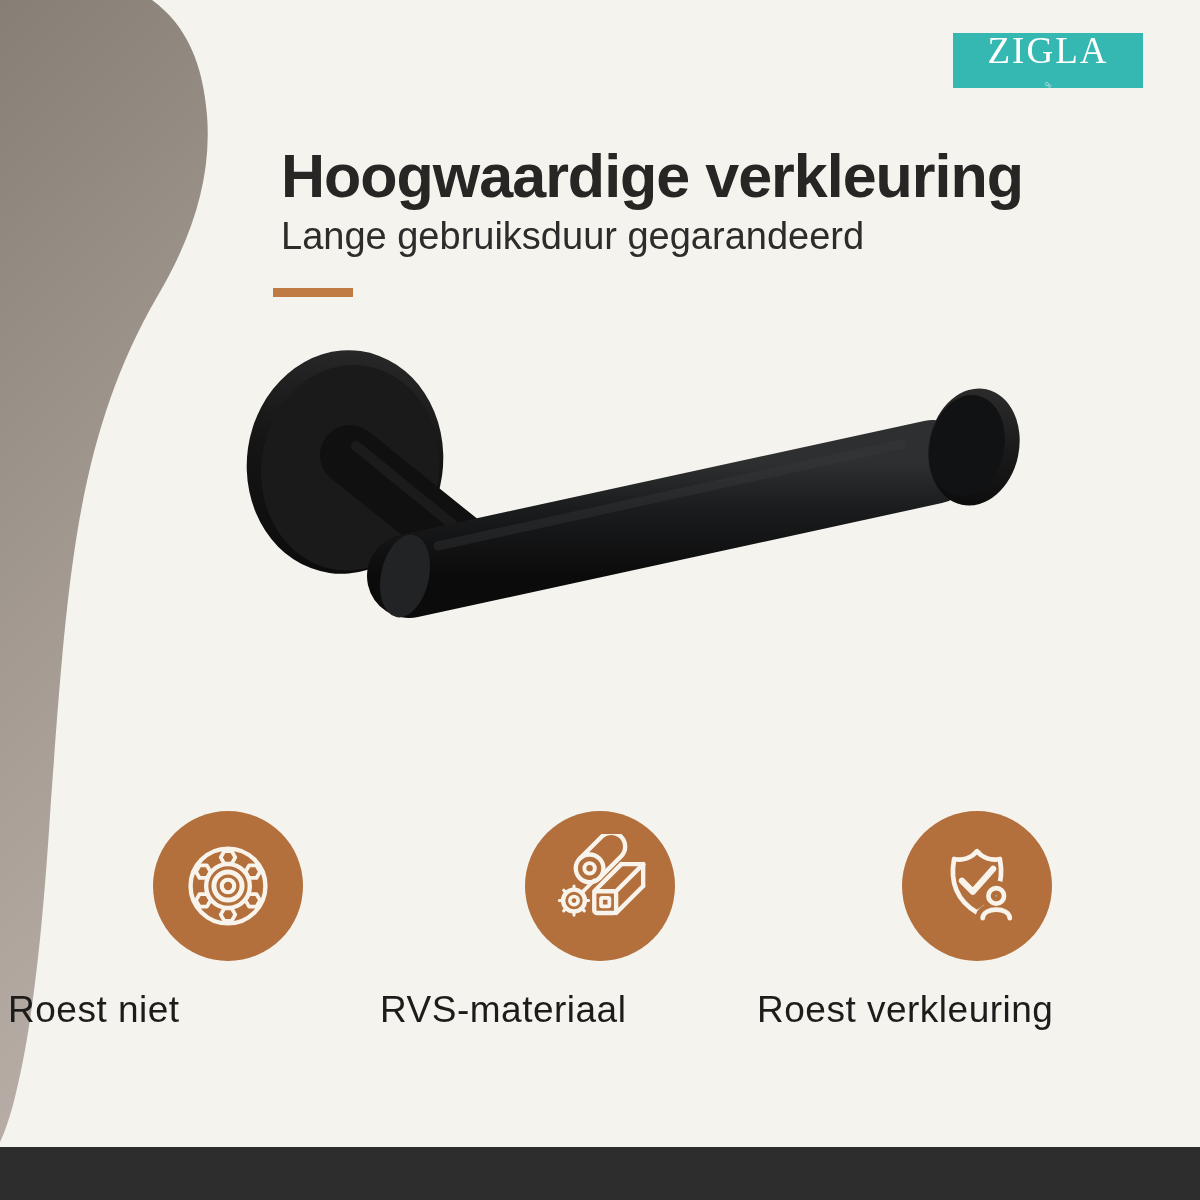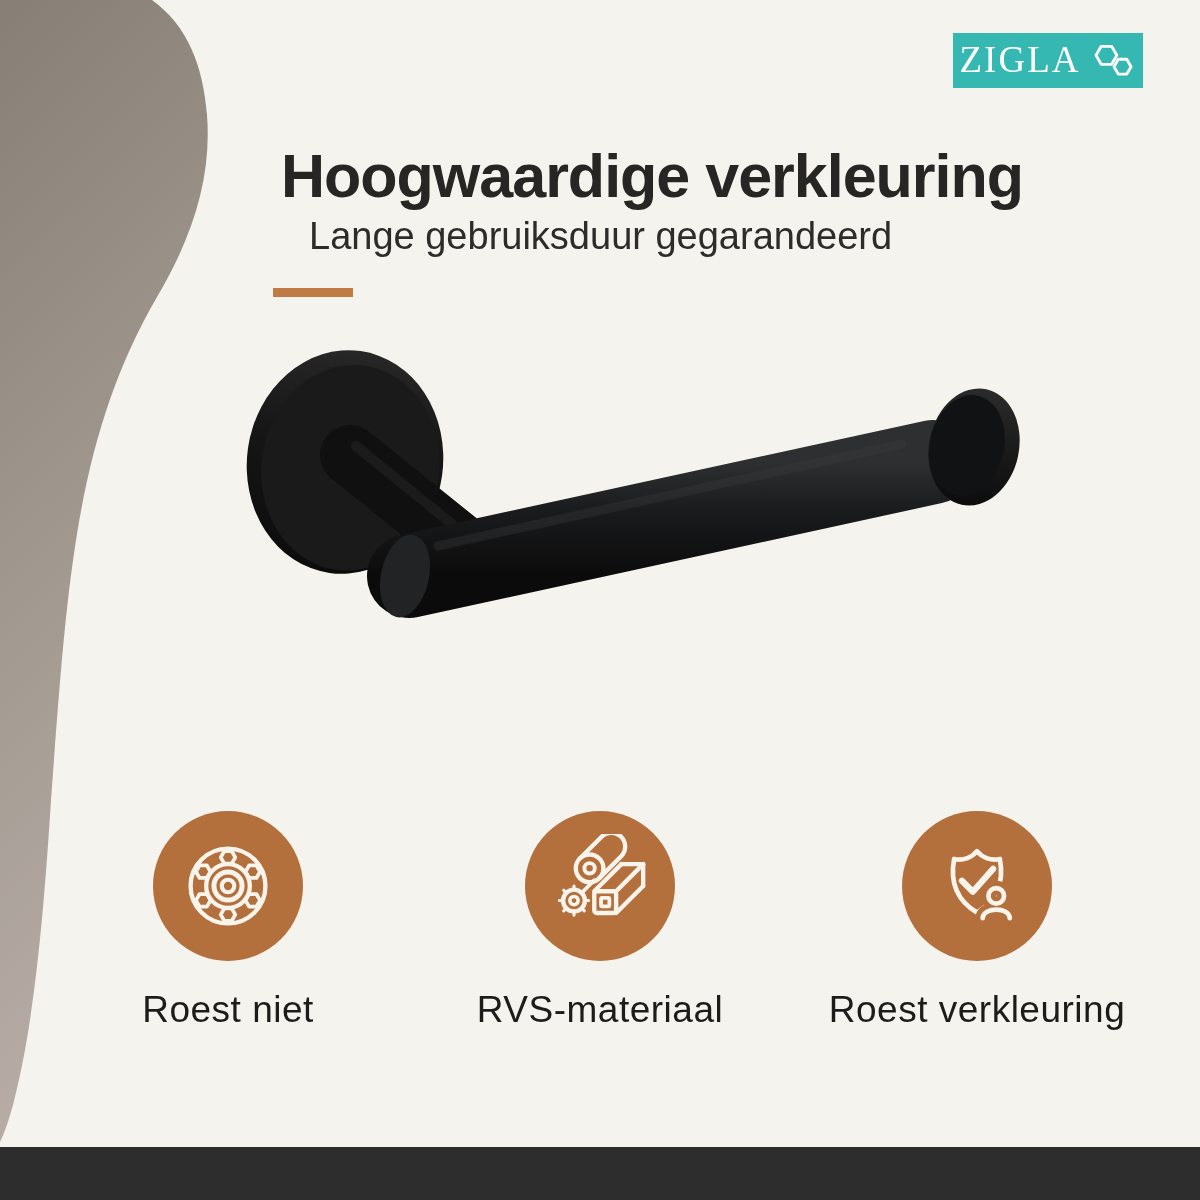--- a/index.html
+++ b/index.html
@@ -7,55 +7,55 @@
     position:relative;width:1200px;height:1200px;overflow:hidden;
     background:var(--background,#f5f3ee);
     font-family:"Liberation Sans", sans-serif;
   }
   .stage svg{display:block;}
   .bg-layer{position:absolute;inset:0;width:1200px;height:1200px;pointer-events:none;}
   
   .logo{
     position:absolute;left:953px;top:33px;width:190px;height:55px;
     background:var(--teal,#35b7b2);
-    display:flex;align-items:center;justify-content:center;gap:12px;
+    display:flex;align-items:center;justify-content:center;gap:12px;flex-direction:column;
   }
   .logo-text{
     font-family:"Liberation Serif", serif;
     color:#fff;font-size:37px;letter-spacing:2px;font-weight:500;line-height:1;
     transform:translateY(-1px);
   }
   .logo-icon{width:44px;height:36px;}
   
   .heading{
     position:absolute;left:281px;top:146px;white-space:nowrap;
     font-size:61px;font-weight:700;letter-spacing:-1px;
     color:var(--heading,#272624);line-height:1;
   }
   .subheading{
     position:absolute;left:281px;top:217px;white-space:nowrap;
-    font-size:38px;font-weight:400;color:var(--subtitle,#2d2c2a);line-height:1;margin-left:28px;
+    font-size:38px;font-weight:400;color:var(--subtitle,#2d2c2a);line-height:1;
   }
   .accent-bar{
     position:absolute;left:273px;top:288px;width:80px;height:9px;
     background:var(--accent,#c07a44);
   }
   
   .product-svg{position:absolute;inset:0;width:1200px;height:1200px;pointer-events:none;}
   
   .feature{position:absolute;top:811px;width:0;}
   .feature-1{left:228px;} .feature-2{left:600px;} .feature-3{left:977px;}
   .feature-circle{
     position:absolute;left:-75px;top:0;width:150px;height:150px;border-radius:50%;
     background:var(--feature-circle,#b3703c);
     display:flex;align-items:center;justify-content:center;
   }
   .feature-circle svg{width:104px;height:104px;}
   .feature-label{
-    position:absolute;left:-220px;top:178px;width:440px;text-align:center;
+    position:absolute;left:-220px;top:178px;width:440px;
     font-size:37px;color:var(--label,#1d1c1a);letter-spacing:.5px;white-space:nowrap;
   }
   .footer-band{
     position:absolute;left:0;top:1147px;width:1200px;height:53px;
     background:var(--footer,#2d2d2d);
   }
   .icon-stroke{stroke:var(--icon-stroke,#f8f4ec);fill:none;stroke-linecap:round;stroke-linejoin:round;}
   .icon-knockout{stroke:var(--feature-circle,#b3703c);fill:none;stroke-linecap:round;stroke-linejoin:round;}
 </style>
 </head>

